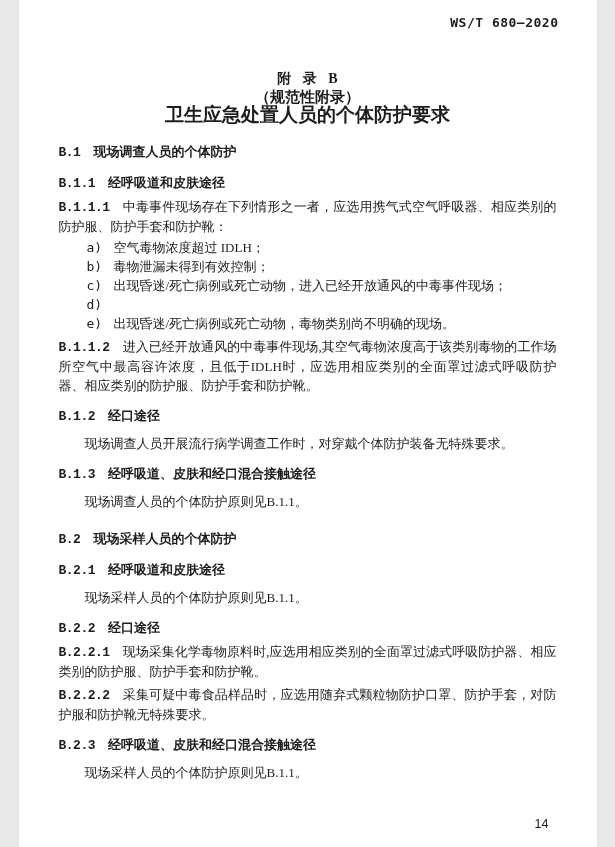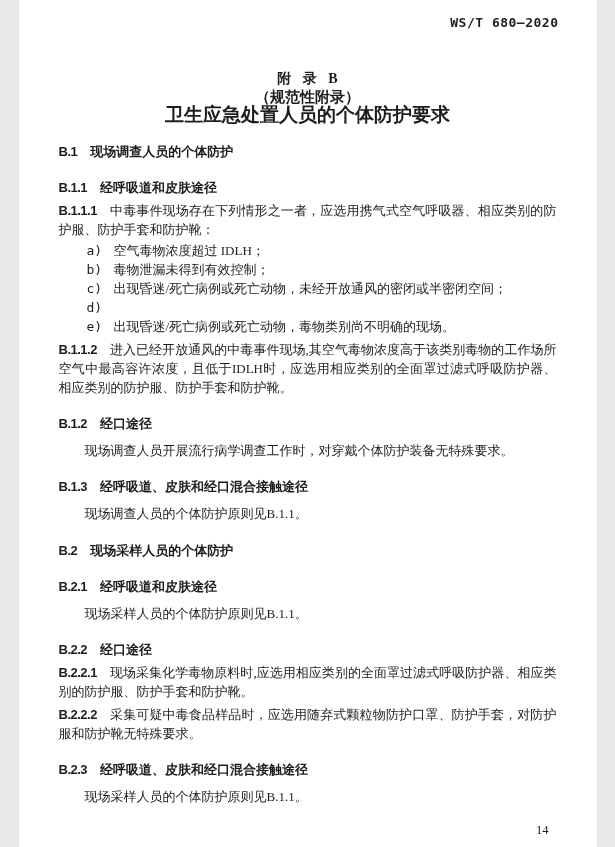--- a/index.html
+++ b/index.html
@@ -43,32 +43,32 @@
     line-height: 18px;
   }
   .title-line3 {
     font-size: 19px;
     line-height: 18px;
   }
   .content {
     padding: 0 40px;
   }
   .num {
-    font-family: Liberation Sans, sans-serif;
+    font-family: Liberation Mono, monospace;
     letter-spacing: -0.5px;
     margin-right: 13px;
     white-space: nowrap;
   }
   .h2, .h3 {
     font-weight: bold;
     line-height: 19px;
     margin: 0;
   }
   .h2 { margin-top: 18px; }
-  .h3 { margin-top: 17px; }
+  .h3 { margin-top: 11px; }
   .h2 .num, .h3 .num { font-weight: bold; }
   .para {
     margin: 4px 0 0 0;
     line-height: 19px;
     text-align: justify;
   }
   .para .num { font-weight: 600; }
   .para-indent {
     margin: 8px 0 0 0;
     line-height: 19px;
@@ -86,22 +86,22 @@
     flex: none;
     width: 14px;
     margin-left: 28px;
     margin-right: 13px;
     font-family: "DejaVu Sans Mono", monospace;
   }
   .li-text { flex: 1; text-align: justify; }
   .page-number {
     position: absolute;
     right: 48px;
-    bottom: 9px;
-    font-family: Liberation Serif, serif;
+    bottom: 16px;
+    font-family: Liberation Sans, sans-serif;
     font-size: 12.5px;
   }
 </style>
 </head>
 <body>
 
 <div class="page">
 
   <div class="doc-header">WS/T 680—2020</div>
 
@@ -123,21 +123,21 @@
       <div class="list-item">
           <span class="li-label">a)</span>
           <span class="li-text">空气毒物浓度超过 IDLH；</span>
         </div>
       <div class="list-item">
           <span class="li-label">b)</span>
           <span class="li-text">毒物泄漏未得到有效控制；</span>
         </div>
       <div class="list-item">
           <span class="li-label">c)</span>
-          <span class="li-text">出现昏迷/死亡病例或死亡动物，未经开放通风的密闭或半密闭空间；</span>
+          <span class="li-text">出现昏迷/死亡病例或死亡动物，进入已经开放通风的中毒事件现场；</span>
         </div>
       <div class="list-item">
           <span class="li-label">d)</span>
         </div>
       <div class="list-item">
           <span class="li-label">e)</span>
           <span class="li-text">出现昏迷/死亡病例或死亡动物，毒物类别尚不明确的现场。</span>
         </div>
     </div>
 

